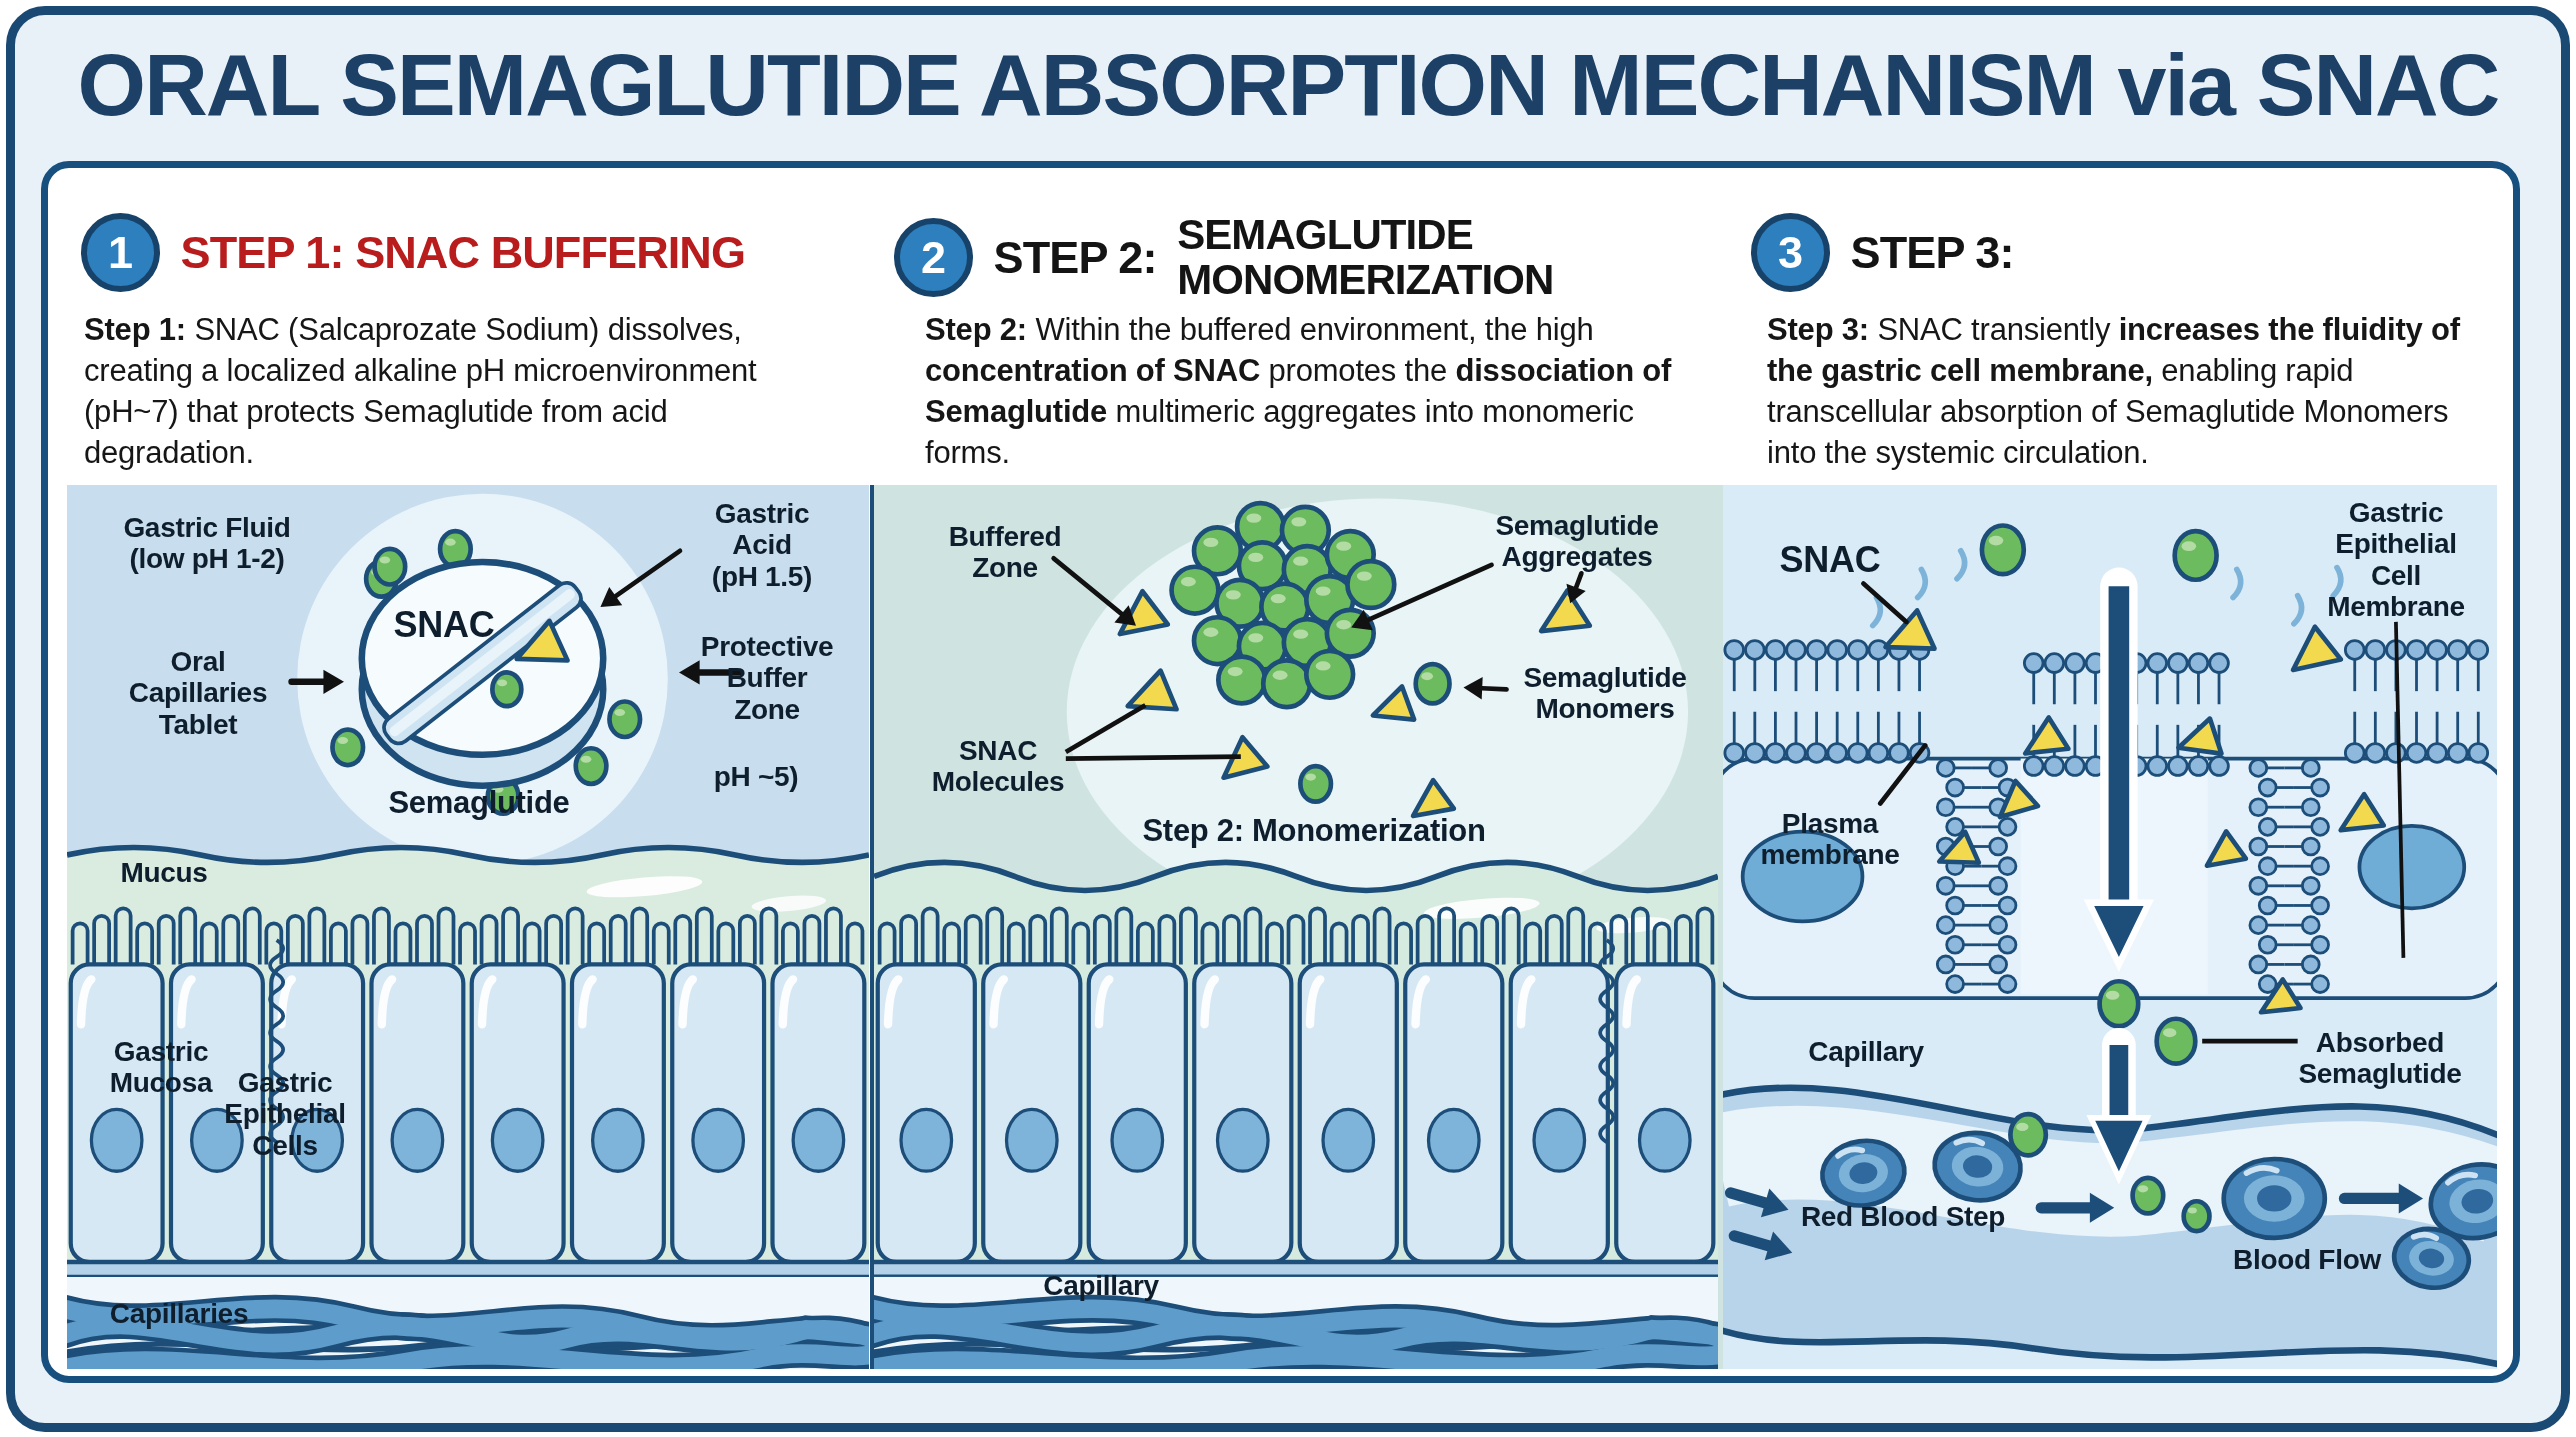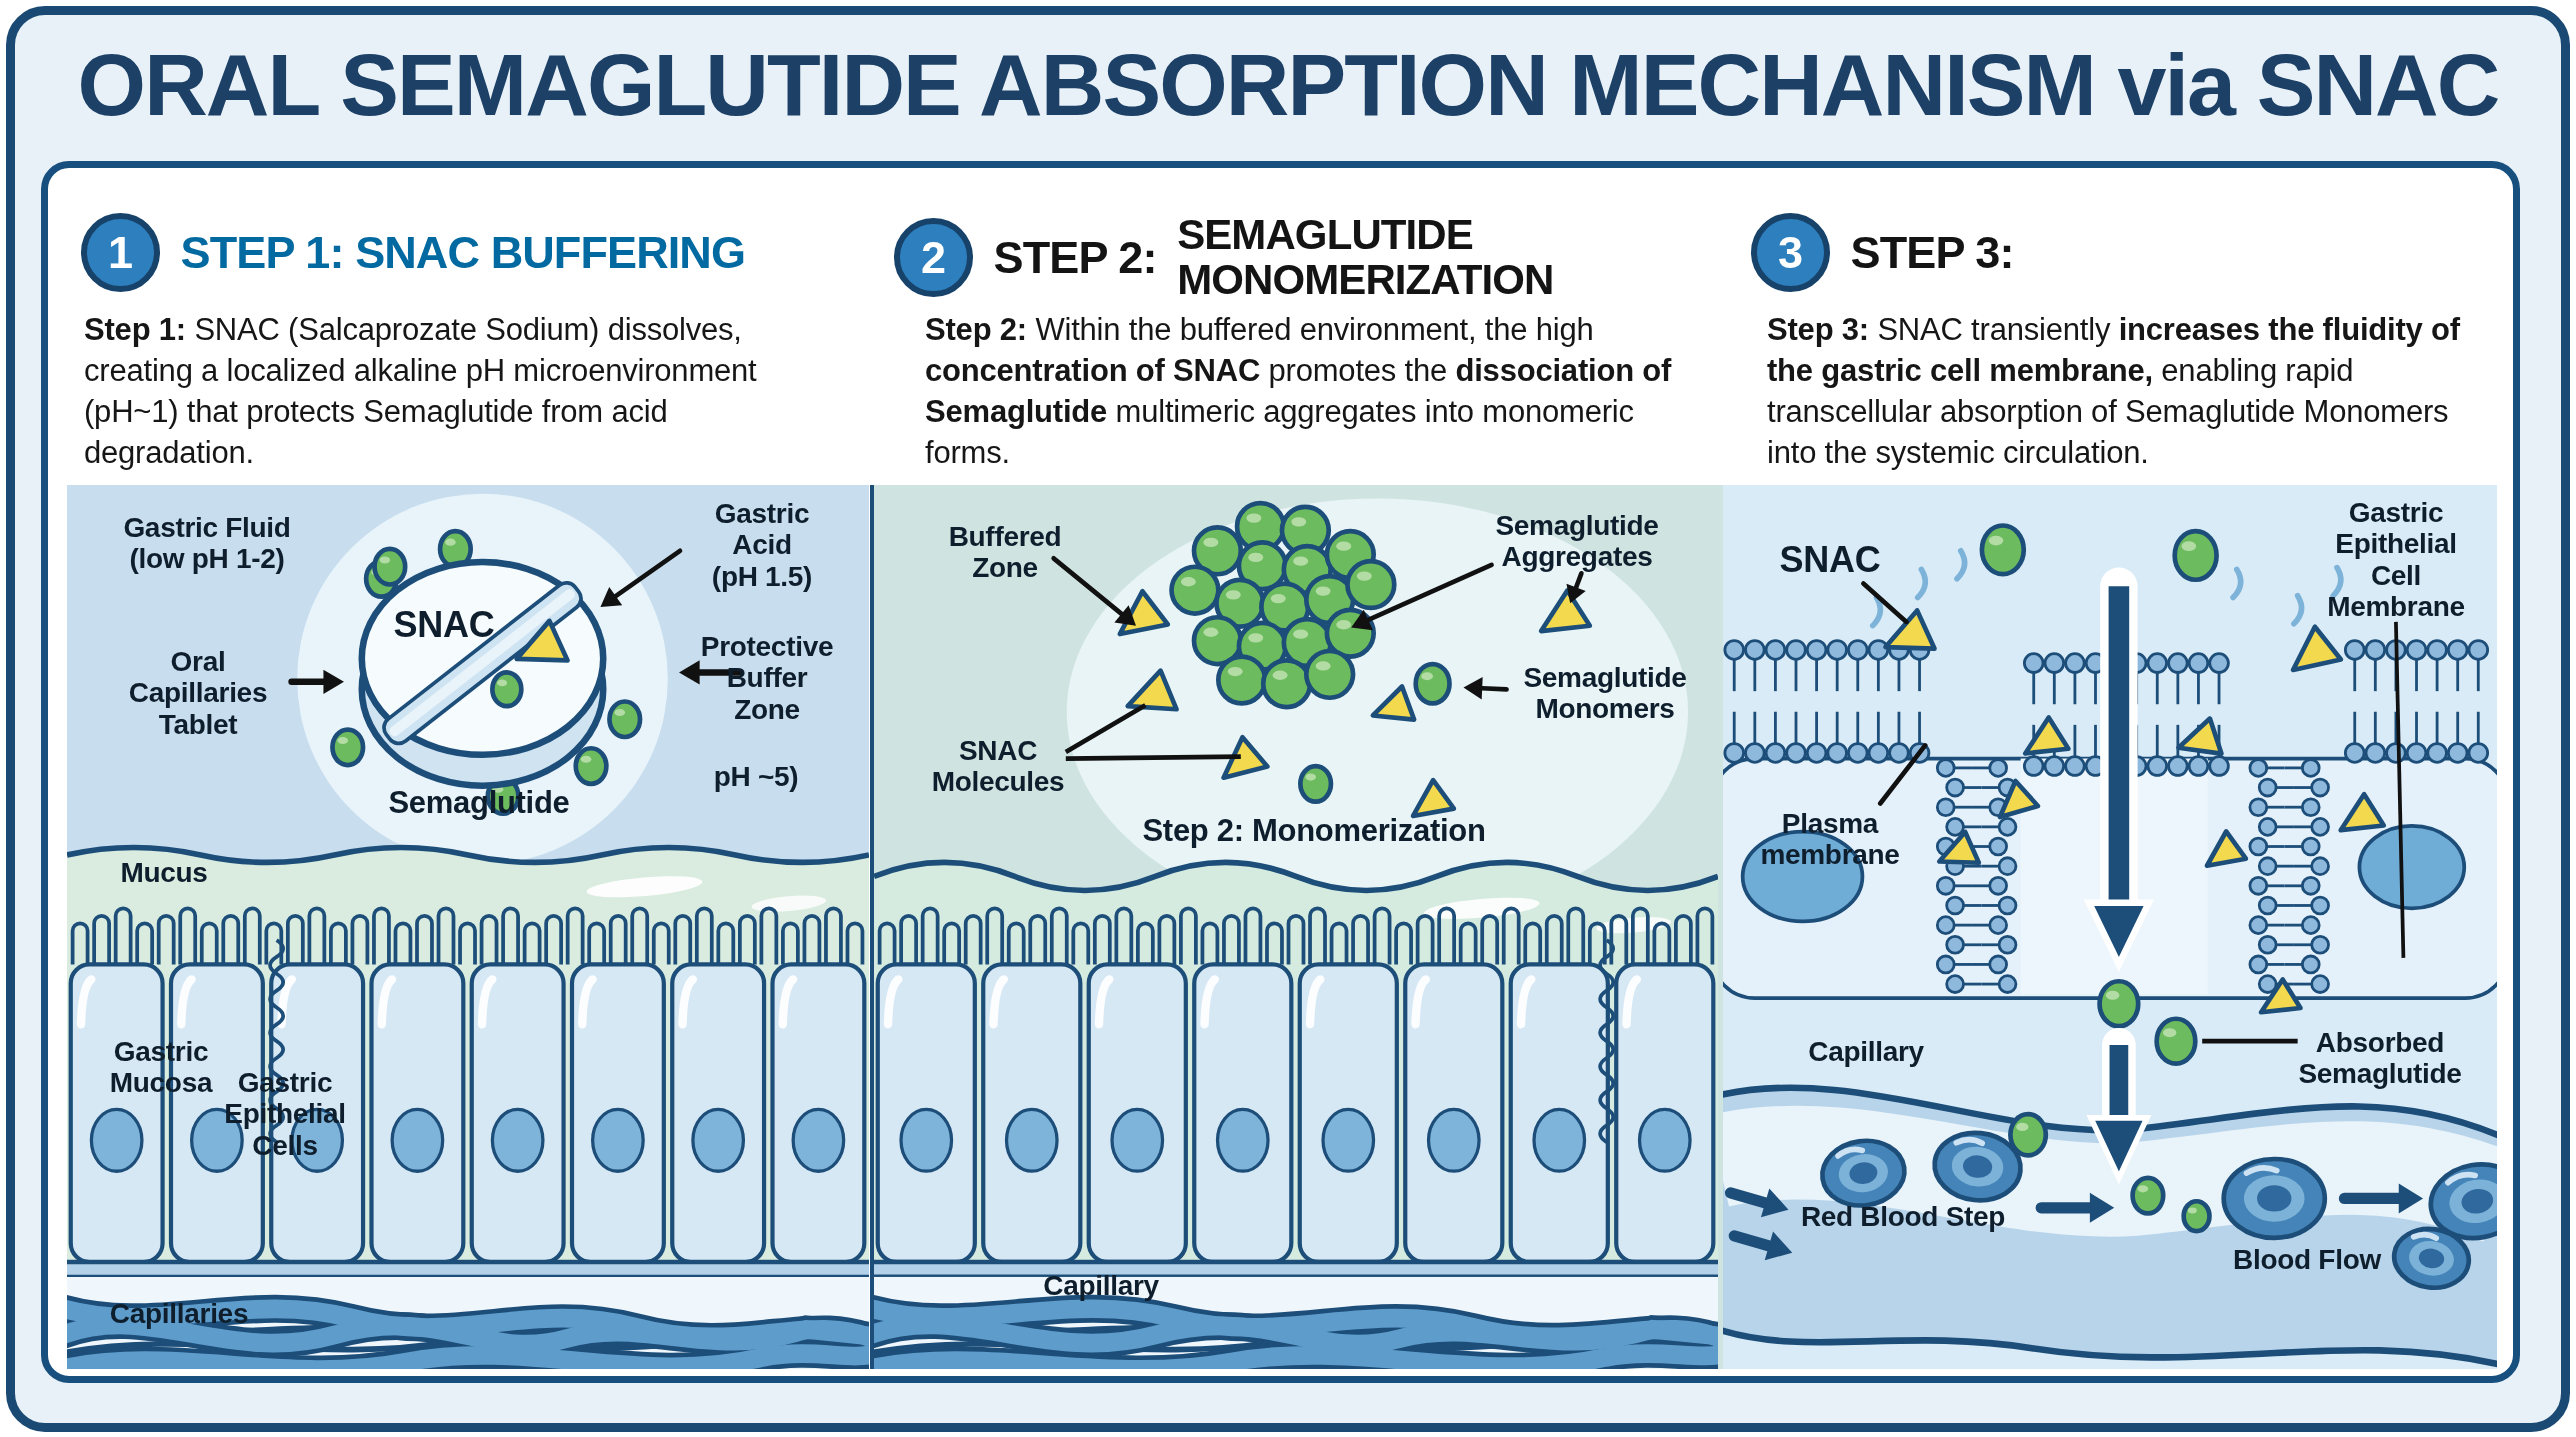--- a/index.html
+++ b/index.html
@@ -4,21 +4,21 @@
 <style>
   *{margin:0;padding:0;box-sizing:border-box}
   html,body{width:2576px;height:1438px;background:#fff;font-family:"Liberation Sans",sans-serif}
   .page{position:relative;width:2576px;height:1438px;overflow:hidden;background:#fff}
   .frame{position:absolute;inset:5.6px;border:9.4px solid #1a4a74;border-radius:39px;background:#e9f1f8}
   .title{position:absolute;left:0;right:0;top:34px;text-align:center;font-weight:700;font-size:88px;letter-spacing:-1.9px;color:#1c4066}
   .panelB{position:absolute;left:41px;top:161px;width:2479px;height:1222px;border:7.5px solid #17507e;border-radius:28px;background:#fff}
   .hdr{position:absolute;display:flex;align-items:center;gap:20.6px}
   .num{width:79px;height:79px;border-radius:50%;background:#2d7fbe;border:6.6px solid #17436b;color:#fff;
        font-size:45px;font-weight:700;display:flex;align-items:center;justify-content:center;flex:0 0 auto}
-  .h1t{font-size:45px;font-weight:700;color:#0369a1;letter-spacing:-0.9px;white-space:nowrap}
+  .h1t{font-size:45px;font-weight:700;color:#b91c1c;letter-spacing:-0.9px;white-space:nowrap}
   .pre{font-size:45px;font-weight:700;color:#141414;letter-spacing:-0.9px;white-space:nowrap}
   .stack{font-size:42px;font-weight:700;line-height:1.06;white-space:pre-line;color:#141414;letter-spacing:-0.9px}
   .body{position:absolute;font-size:31px;line-height:41px;color:#161616;letter-spacing:-0.2px}
   .body b{font-weight:700}
   .dg{position:absolute;top:485px;height:884px;overflow:hidden}
   .dg svg{position:absolute;left:0;top:0}
   .vdiv{position:absolute;width:4.7px;background:#1d4e79;top:485px;height:884px}
   .lbl{position:absolute;transform:translate(-50%,-50%);text-align:center;font-weight:700;font-size:28px;
        line-height:1.12;color:#0f1e2d;white-space:pre-line;letter-spacing:-0.3px}
   .lbl.big{font-size:36px}
@@ -40,21 +40,21 @@
     <div class="num">2</div>
     <div class="pre">STEP 2:</div>
     <div class="stack">SEMAGLUTIDE
 MONOMERIZATION</div>
   </div>
   <div class="hdr" style="left:1751px;top:213px">
     <div class="num">3</div>
     <div class="pre">STEP 3:</div>
   </div>
 
-  <div class="body" style="left:84px;top:309px;width:739px"><b>Step 1:</b><span> SNAC (Salcaprozate Sodium) dissolves, creating a localized alkaline pH microenvironment (pH~1) that protects Semaglutide from acid degradation.</span><b></b><span></span><b></b><span></span></div>
+  <div class="body" style="left:84px;top:309px;width:739px"><b>Step 1:</b><span> SNAC (Salcaprozate Sodium) dissolves, creating a localized alkaline pH microenvironment (pH~7) that protects Semaglutide from acid degradation.</span><b></b><span></span><b></b><span></span></div>
   <div class="body" style="left:925px;top:309px;width:782px"><b>Step 2:</b><span> Within the buffered environment, the high </span><b>concentration of SNAC</b><span> promotes the </span><b>dissociation of Semaglutide</b><span> multimeric aggregates into monomeric forms.</span></div>
   <div class="body" style="left:1767px;top:309px;width:730px"><b>Step 3:</b><span> SNAC transiently </span><b>increases the fluidity of the gastric cell membrane,</b><span> enabling rapid transcellular absorption of Semaglutide Monomers into the systemic circulation.</span><b></b><span></span></div>
 
   <div class="vdiv" style="left:870px"></div>
   <div class="vdiv" style="left:1719px"></div>
 
   <div class="dg" style="left:67px;width:802px;background:#c8deee">
     <svg id="art1" width="802" height="884" viewBox="0 0 857 944">
         <circle cx="444" cy="207" r="198" fill="#e9f4fa"></circle>
         <g>

